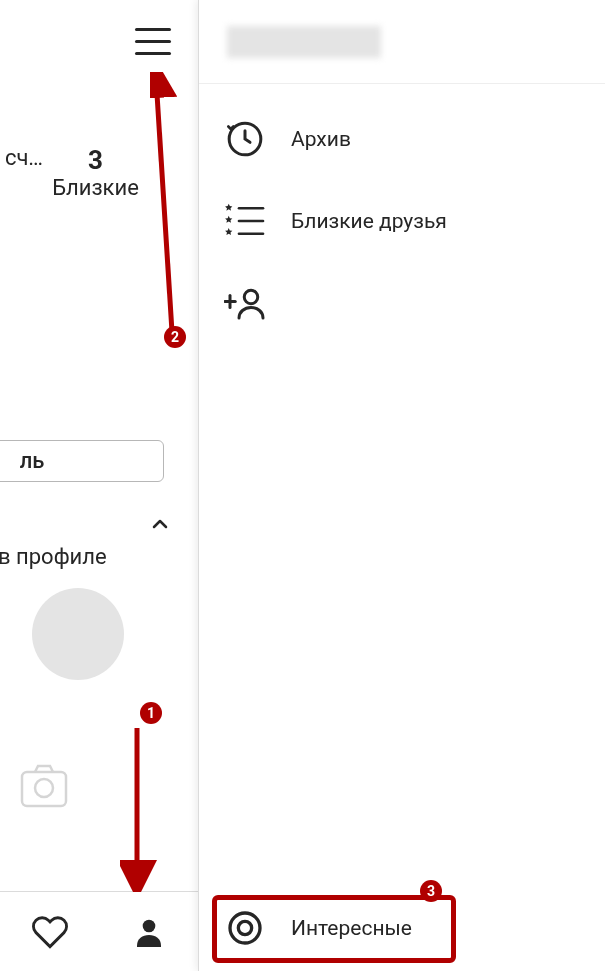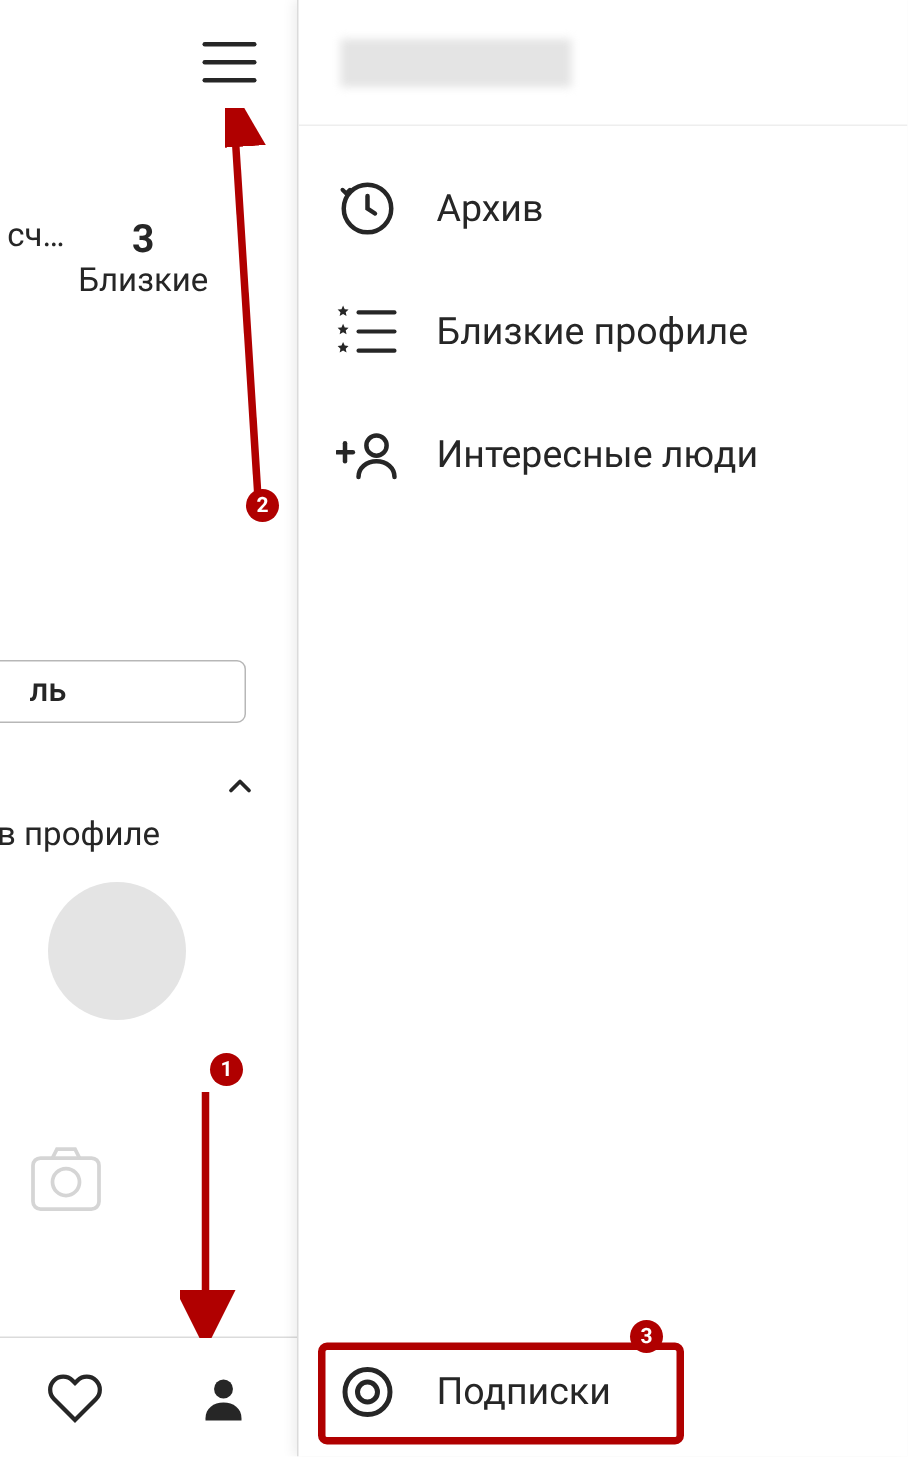--- a/index.html
+++ b/index.html
@@ -165,21 +165,21 @@
     .menu-icon {
       width: 44px;
       height: 44px;
       margin-right: 24px;
       display: flex;
       align-items: center;
       justify-content: center;
       flex-shrink: 0;
     }
     .menu-label {
-      font-size: 25px;
+      font-size: 21px;
       color: #262626;
     }
     .settings-row {
       position: absolute;
       bottom: 0;
       left: 0;
       width: 100%;
       height: 86px;
       display: flex;
       align-items: center;
@@ -296,44 +296,43 @@
         <svg width="42" height="36" viewBox="0 0 28 24" fill="none" stroke="#262626" stroke-width="1.8" stroke-linecap="round">
           <path d="M3 4 l1.5 1.5 M6 2.5 l-3 3" stroke-width="0"></path>
           <polygon points="3.5,1 4.3,2.8 6.2,3 4.8,4.3 5.2,6.2 3.5,5.2 1.8,6.2 2.2,4.3 0.8,3 2.7,2.8" fill="#262626" stroke="none" transform="scale(0.9) translate(0,-0.5)"></polygon>
           <polygon points="3.5,1 4.3,2.8 6.2,3 4.8,4.3 5.2,6.2 3.5,5.2 1.8,6.2 2.2,4.3 0.8,3 2.7,2.8" fill="#262626" stroke="none" transform="scale(0.9) translate(0,8.5)"></polygon>
           <polygon points="3.5,1 4.3,2.8 6.2,3 4.8,4.3 5.2,6.2 3.5,5.2 1.8,6.2 2.2,4.3 0.8,3 2.7,2.8" fill="#262626" stroke="none" transform="scale(0.9) translate(0,17.5)"></polygon>
           <line x1="10" y1="3.5" x2="26" y2="3.5"></line>
           <line x1="10" y1="12" x2="26" y2="12"></line>
           <line x1="10" y1="20.5" x2="26" y2="20.5"></line>
         </svg>
       </div>
-      <span class="menu-label">Близкие профиле</span>
+      <span class="menu-label">Близкие друзья</span>
     </div>
 
     <div class="menu-item">
       <div class="menu-icon">
         <svg width="42" height="38" viewBox="0 0 28 24" fill="none" stroke="#262626" stroke-width="2" stroke-linecap="round">
           <circle cx="18" cy="8" r="4.5"></circle>
           <path d="M10 22c0-4 3.5-7 8-7s8 3 8 7"></path>
           <line x1="4" y1="7" x2="4" y2="15"></line>
           <line x1="0.5" y1="11" x2="7.5" y2="11"></line>
         </svg>
       </div>
-      <span class="menu-label">Интересные люди</span>
     </div>
   </div>
 
   <div class="settings-row">
     <div class="menu-icon">
       <svg width="40" height="40" viewBox="0 0 24 24" fill="none" stroke="#262626" stroke-width="2">
         <circle cx="12" cy="12" r="9"></circle>
         <circle cx="12" cy="12" r="4" fill="#fff"></circle>
       </svg>
     </div>
-    <span class="menu-label">Подписки</span>
+    <span class="menu-label">Интересные</span>
   </div>
 </div>
 
 <div class="settings-highlight"></div>
 
 <svg class="arrow" style="top:72px; left:150px;" width="40" height="270">
   <defs>
     <marker id="ah2" markerWidth="8" markerHeight="8" refX="4" refY="4" orient="auto">
       <path d="M0,0 L8,4 L0,8 Z" fill="#b00000"></path>
     </marker>

